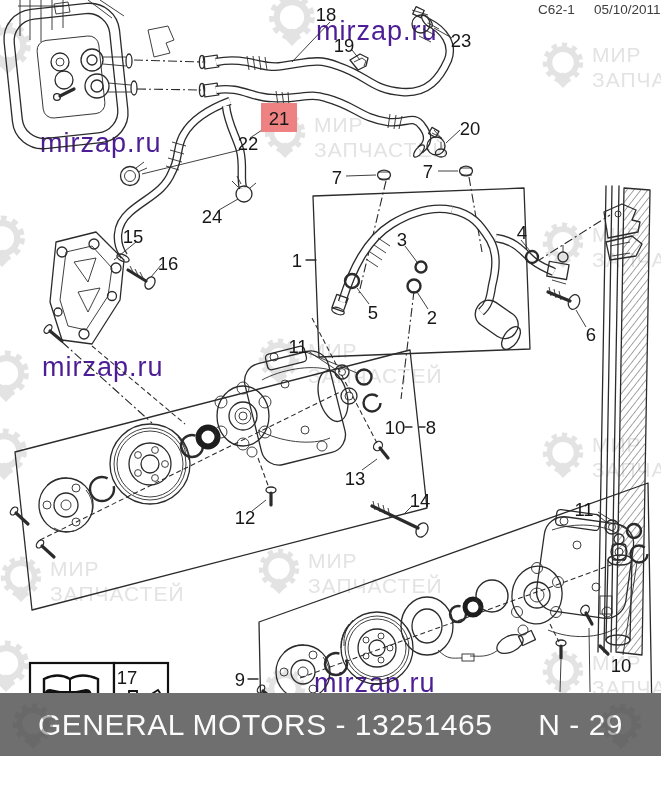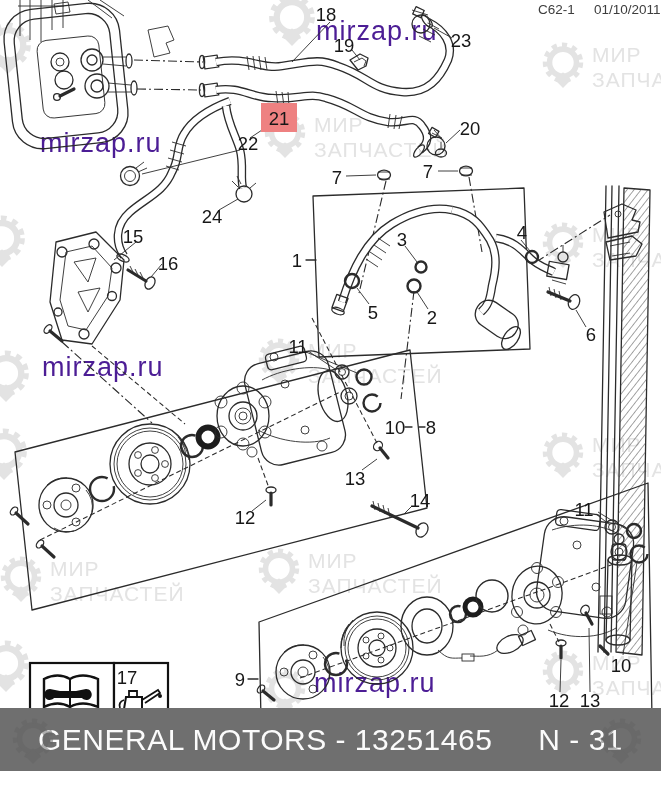--- a/index.html
+++ b/index.html
@@ -21,21 +21,21 @@
   .lnt{fill:none;stroke:#2b2b2b;stroke-width:0.9;}
   .tube-o{fill:none;stroke:#2b2b2b;stroke-width:8.6;}
   .tube-i{fill:none;stroke:#ffffff;stroke-width:6.0;}
   .dd{fill:none;stroke:#2b2b2b;stroke-width:1.1;stroke-dasharray:9 3 2 3;}
   .dsh{fill:none;stroke:#2b2b2b;stroke-width:1.05;stroke-dasharray:5 3;}
   .ring{fill:none;stroke:#2b2b2b;stroke-width:2.4;}
   .ringthin{fill:none;stroke:#2b2b2b;stroke-width:1.4;}
   .bolt{fill:none;stroke:#2b2b2b;stroke-width:3.2;stroke-linecap:round;}
   .callout{font-family:"Liberation Sans",sans-serif;font-size:18.5px;fill:#171717;}
   
-  #ftr{position:absolute;left:0;top:708px;width:661px;height:63px;background:#6f6f6f;z-index:6;
+  #ftr{position:absolute;left:0;top:693px;width:661px;height:63px;background:#6f6f6f;z-index:6;
        display:flex;align-items:center;justify-content:center;gap:46px;overflow:hidden;}
   #ftr span{color:#fbfbfb;font-size:30px;letter-spacing:0.5px;}
   .ftr-logo{position:absolute;opacity:0.5;}
 </style>
 </head>
 <body>
 
 <div id="page">
 
   <div id="wm-layer">
@@ -159,21 +159,21 @@
       </div>
       <div class="wm" style="left: -20px; top: 640px;"><svg width="52" height="52" viewBox="-26 -26 52 58">
      <circle r="17" fill="none" stroke="#e3e3e3" stroke-width="7"></circle>
      <circle r="22.5" fill="none" stroke="#e3e3e3" stroke-width="6" stroke-dasharray="6.5 6.5"></circle>
      <rect x="-7" y="15" width="14" height="14" fill="#e3e3e3" transform="rotate(45 0 22)"></rect>
    </svg></div>
     </div>
 
   <div id="hdr">
     <span class="code">C62-1</span>
-    <span class="date">01/10/2011</span>
+    <span class="date">05/10/2011</span>
   </div>
 
   <svg id="art" width="661" height="738" viewBox="0 0 661 738">
     <defs>
       <pattern id="hatch" width="5.5" height="5.5" patternUnits="userSpaceOnUse" patternTransform="rotate(38)">
         <line x1="0" y1="0" x2="0" y2="5.5" stroke="#4a4a4a" stroke-width="1"></line>
       </pattern>
     </defs>
 
     <g>
@@ -544,21 +544,21 @@
         <text x="584" y="509" text-anchor="middle" dominant-baseline="central" class="callout">11</text>
         <text x="621" y="665" text-anchor="middle" dominant-baseline="central" class="callout">10</text>
         <text x="559" y="700" text-anchor="middle" dominant-baseline="central" class="callout">12</text>
         <text x="590" y="700" text-anchor="middle" dominant-baseline="central" class="callout">13</text>
         <text x="127" y="677" text-anchor="middle" dominant-baseline="central" class="callout">17</text>
       </g>
   </svg>
 
   <div id="ftr">
     <span>GENERAL MOTORS - 13251465</span>
-    <span>N - 31</span>
+    <span>N - 29</span>
   <div class="ftr-logo" style="left: 10px; top: 10px;"><svg width="46" height="46" viewBox="-26 -26 52 58">
      <circle r="17" fill="none" stroke="#646464" stroke-width="7"></circle>
      <circle r="22.5" fill="none" stroke="#646464" stroke-width="6" stroke-dasharray="6.5 6.5"></circle>
      <rect x="-7" y="15" width="14" height="14" fill="#646464" transform="rotate(45 0 22)"></rect>
    </svg></div>
       <div class="ftr-logo" style="left: 598px; top: 10px;"><svg width="46" height="46" viewBox="-26 -26 52 58">
      <circle r="17" fill="none" stroke="#646464" stroke-width="7"></circle>
      <circle r="22.5" fill="none" stroke="#646464" stroke-width="6" stroke-dasharray="6.5 6.5"></circle>
      <rect x="-7" y="15" width="14" height="14" fill="#646464" transform="rotate(45 0 22)"></rect>
    </svg></div>

